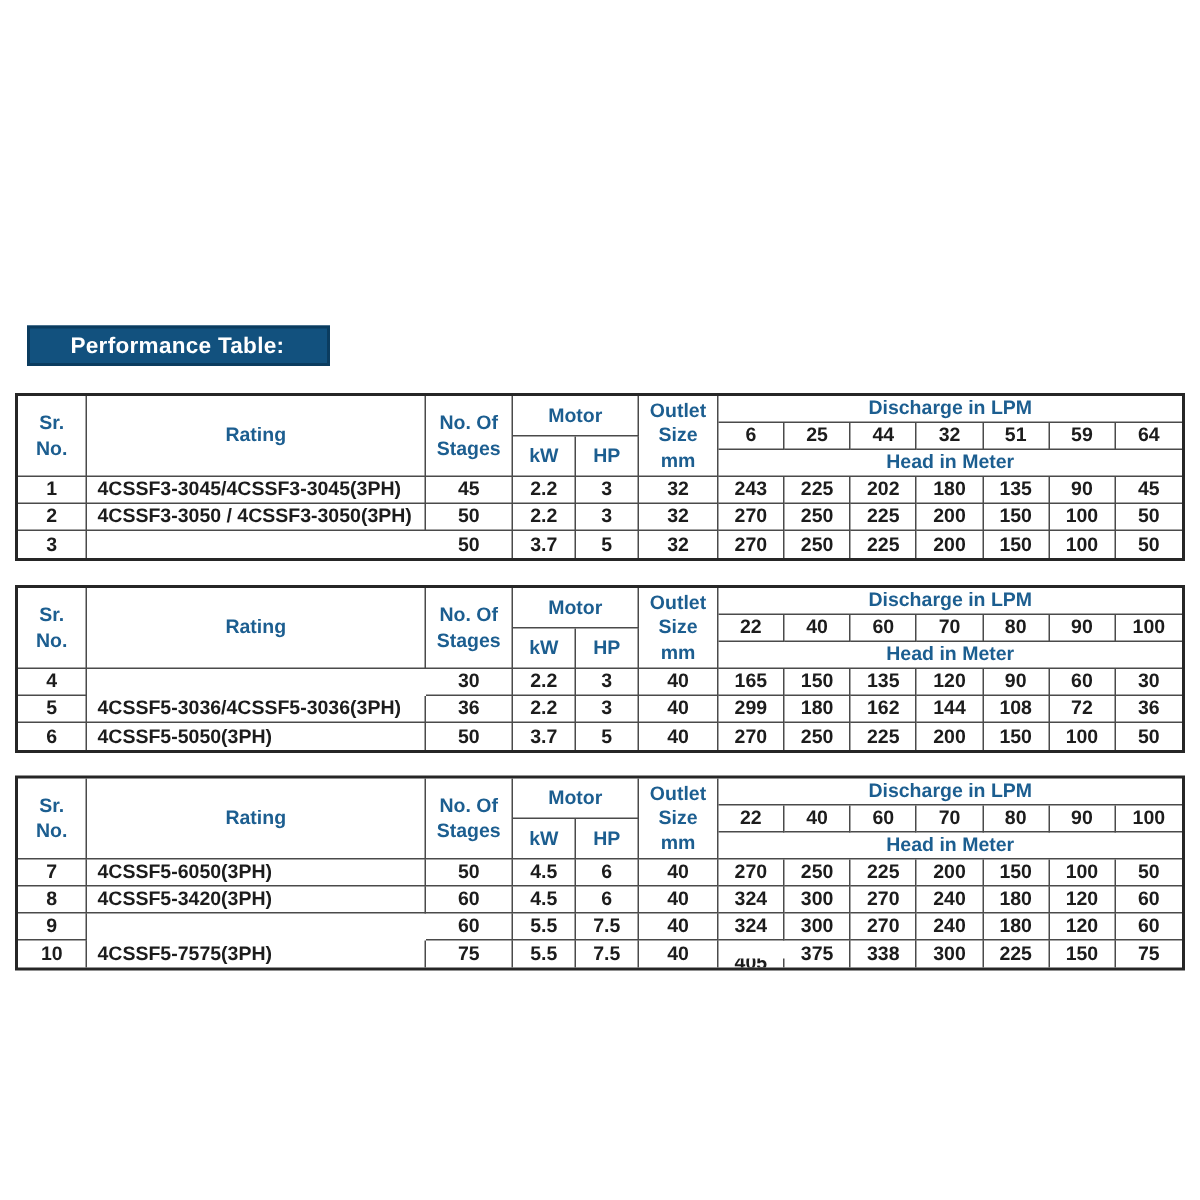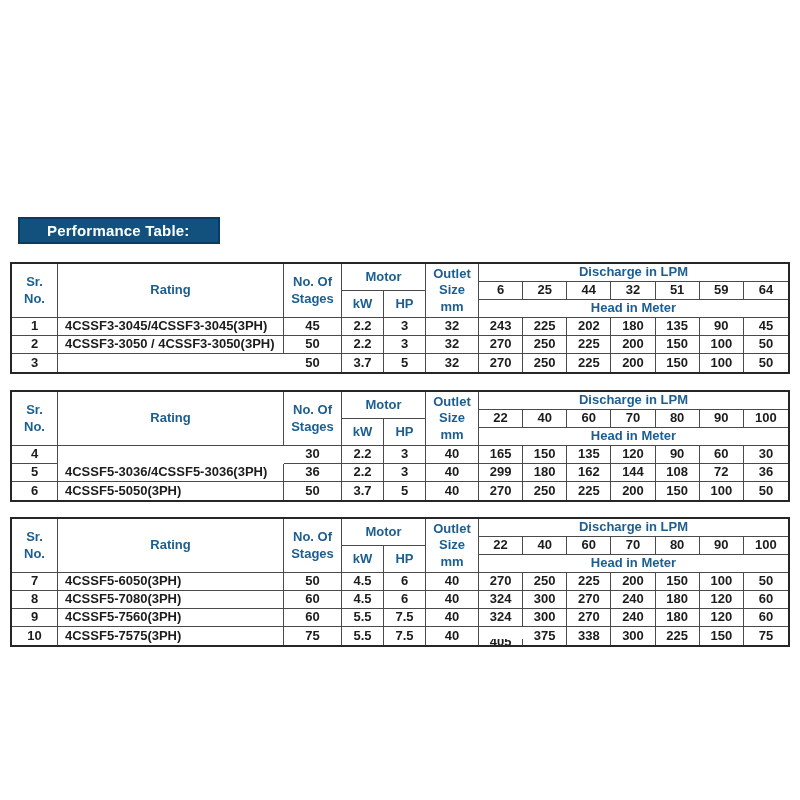--- a/index.html
+++ b/index.html
@@ -227,34 +227,33 @@
         <div class="c dt" style="grid-area: 5 / 5 / 6 / 6;">6</div>
         <div class="c dt" style="grid-area: 5 / 6 / 6 / 7;">40</div>
         <div class="c dt" style="grid-area: 5 / 7 / 6 / 8;">270</div>
         <div class="c dt" style="grid-area: 5 / 8 / 6 / 9;">250</div>
         <div class="c dt" style="grid-area: 5 / 9 / 6 / 10;">225</div>
         <div class="c dt" style="grid-area: 5 / 10 / 6 / 11;">200</div>
         <div class="c dt" style="grid-area: 5 / 11 / 6 / 12;">150</div>
         <div class="c dt" style="grid-area: 5 / 12 / 6 / 13;">100</div>
         <div class="c dt no-r" style="grid-area: 5 / 13 / 6 / 14;">50</div>
         <div class="c dt" style="grid-area: 6 / 1 / 7 / 2;">8</div>
-        <div class="c dt rating" style="grid-area: 6 / 2 / 7 / 3;">4CSSF5-7080(3PH)</div>
+        <div class="c dt rating" style="grid-area: 6 / 2 / 7 / 3;">4CSSF5-3420(3PH)</div>
         <div class="c dt" style="grid-area: 6 / 3 / 7 / 4;">60</div>
         <div class="c dt" style="grid-area: 6 / 4 / 7 / 5;">4.5</div>
         <div class="c dt" style="grid-area: 6 / 5 / 7 / 6;">6</div>
         <div class="c dt" style="grid-area: 6 / 6 / 7 / 7;">40</div>
         <div class="c dt" style="grid-area: 6 / 7 / 7 / 8;">324</div>
         <div class="c dt" style="grid-area: 6 / 8 / 7 / 9;">300</div>
         <div class="c dt" style="grid-area: 6 / 9 / 7 / 10;">270</div>
         <div class="c dt" style="grid-area: 6 / 10 / 7 / 11;">240</div>
         <div class="c dt" style="grid-area: 6 / 11 / 7 / 12;">180</div>
         <div class="c dt" style="grid-area: 6 / 12 / 7 / 13;">120</div>
         <div class="c dt no-r" style="grid-area: 6 / 13 / 7 / 14;">60</div>
         <div class="c dt" style="grid-area: 7 / 1 / 8 / 2;">9</div>
-        <div class="c dt rating" style="grid-area: 7 / 2 / 8 / 3;">4CSSF5-7560(3PH)</div>
         <div class="c dt" style="grid-area: 7 / 3 / 8 / 4;">60</div>
         <div class="c dt" style="grid-area: 7 / 4 / 8 / 5;">5.5</div>
         <div class="c dt" style="grid-area: 7 / 5 / 8 / 6;">7.5</div>
         <div class="c dt" style="grid-area: 7 / 6 / 8 / 7;">40</div>
         <div class="c dt" style="grid-area: 7 / 7 / 8 / 8;">324</div>
         <div class="c dt" style="grid-area: 7 / 8 / 8 / 9;">300</div>
         <div class="c dt" style="grid-area: 7 / 9 / 8 / 10;">270</div>
         <div class="c dt" style="grid-area: 7 / 10 / 8 / 11;">240</div>
         <div class="c dt" style="grid-area: 7 / 11 / 8 / 12;">180</div>
         <div class="c dt" style="grid-area: 7 / 12 / 8 / 13;">120</div>

